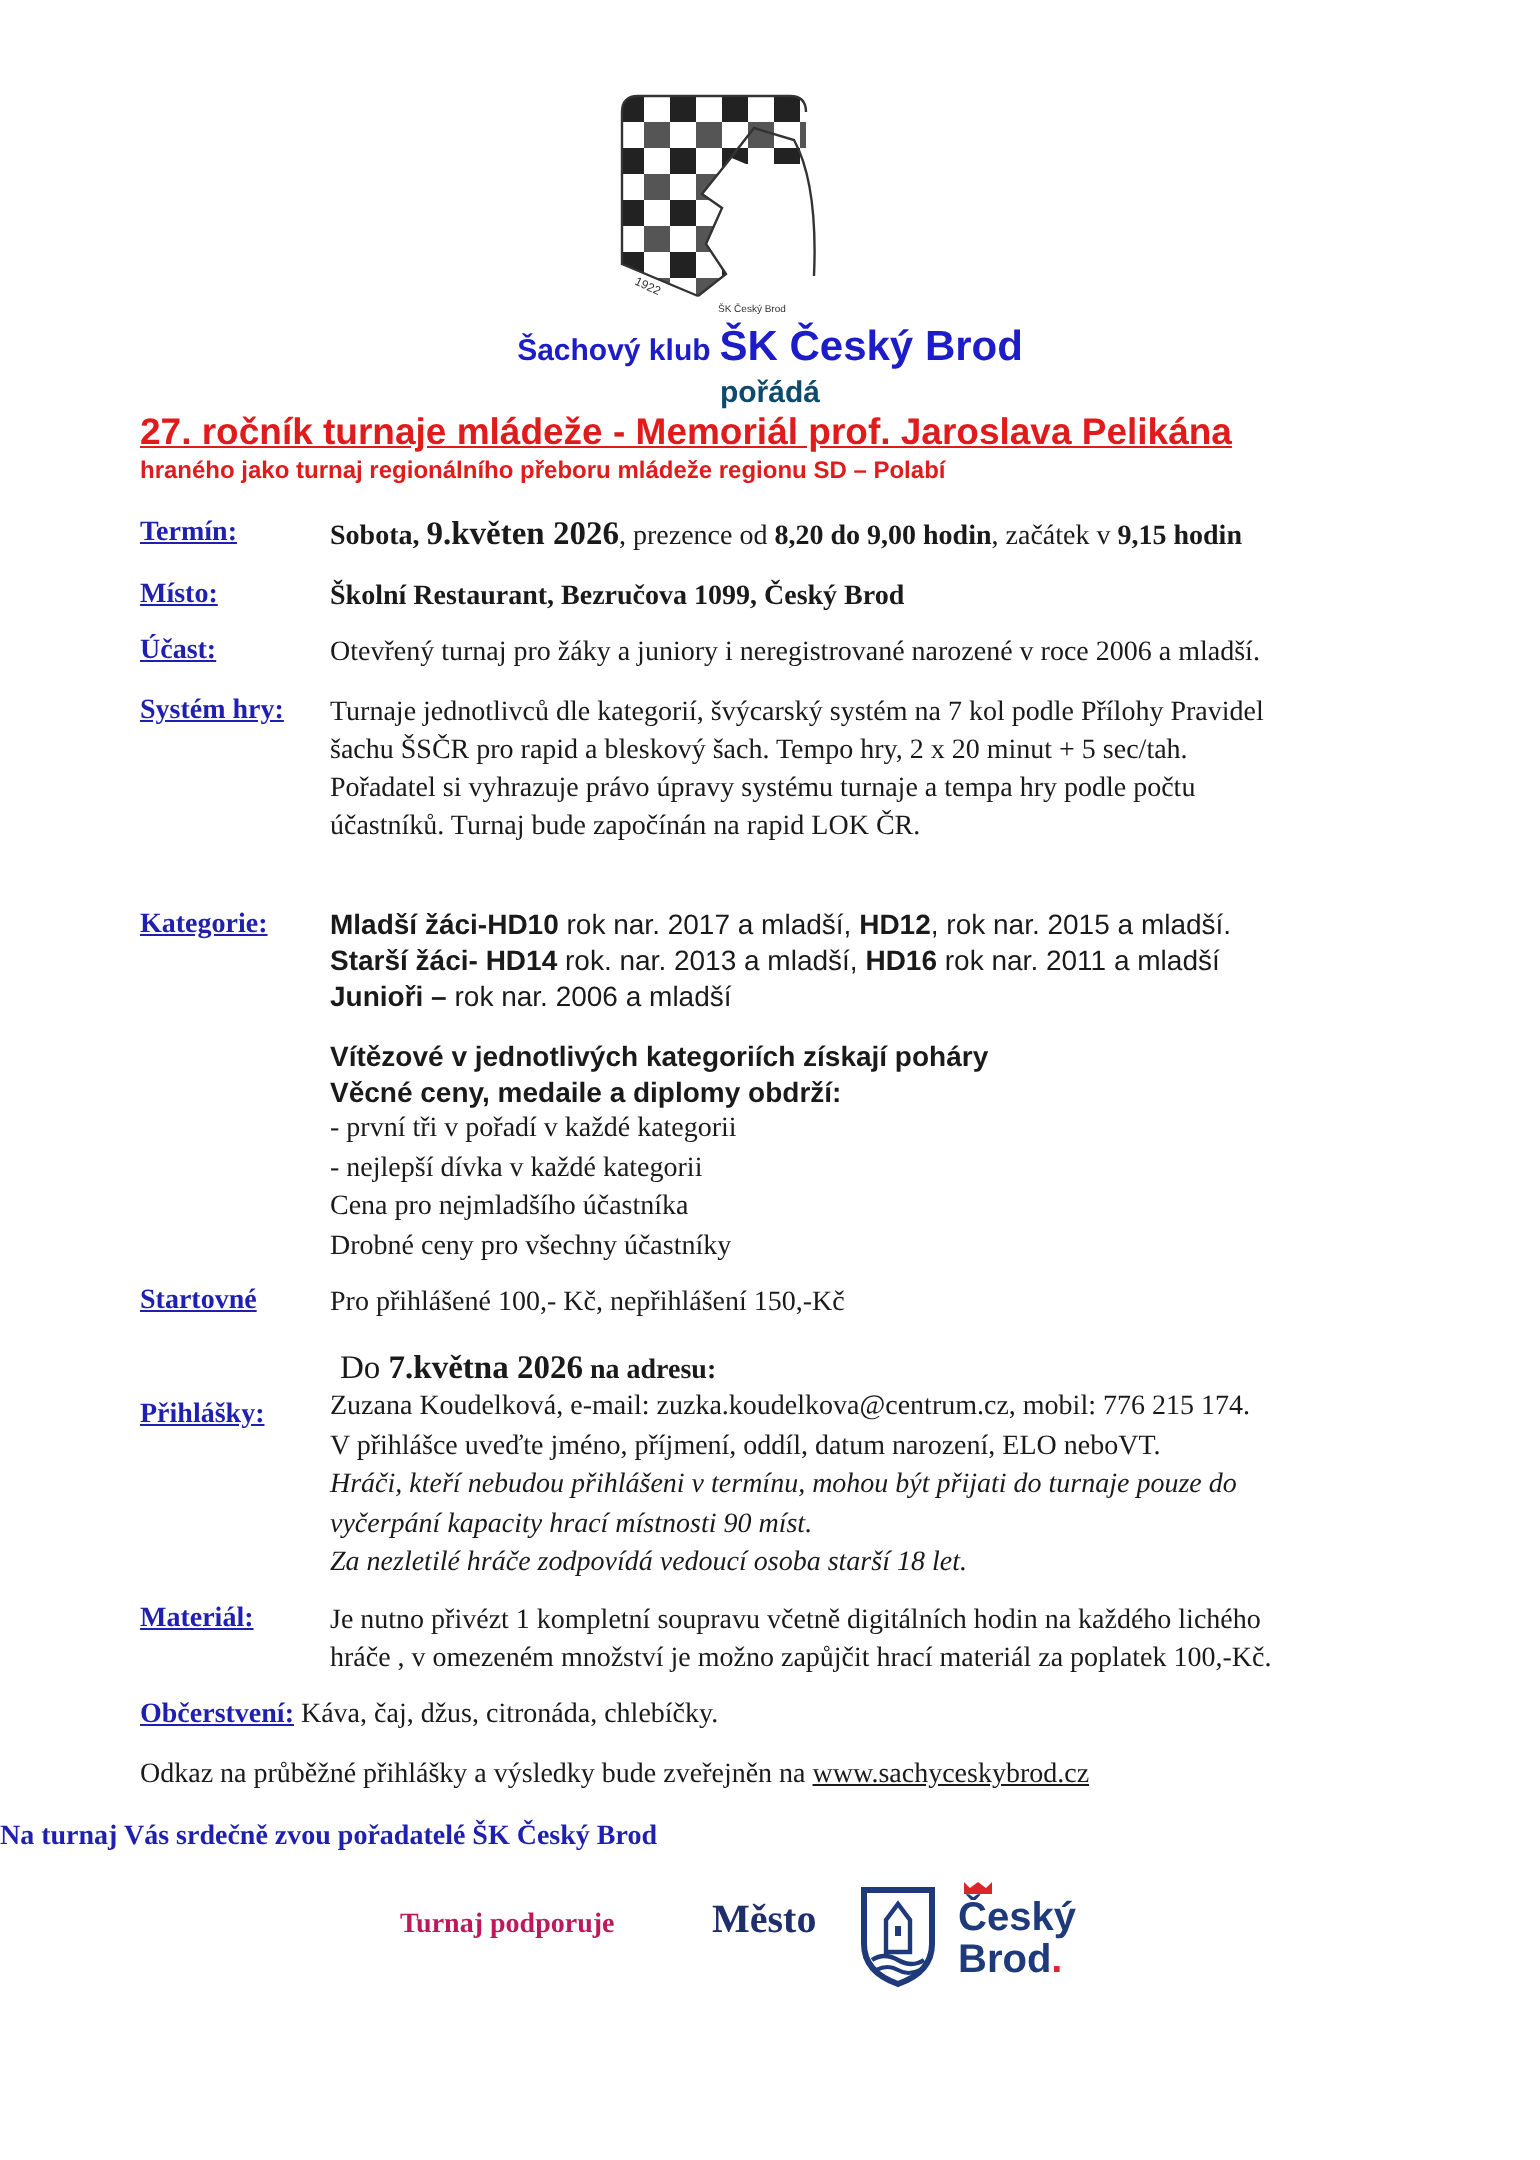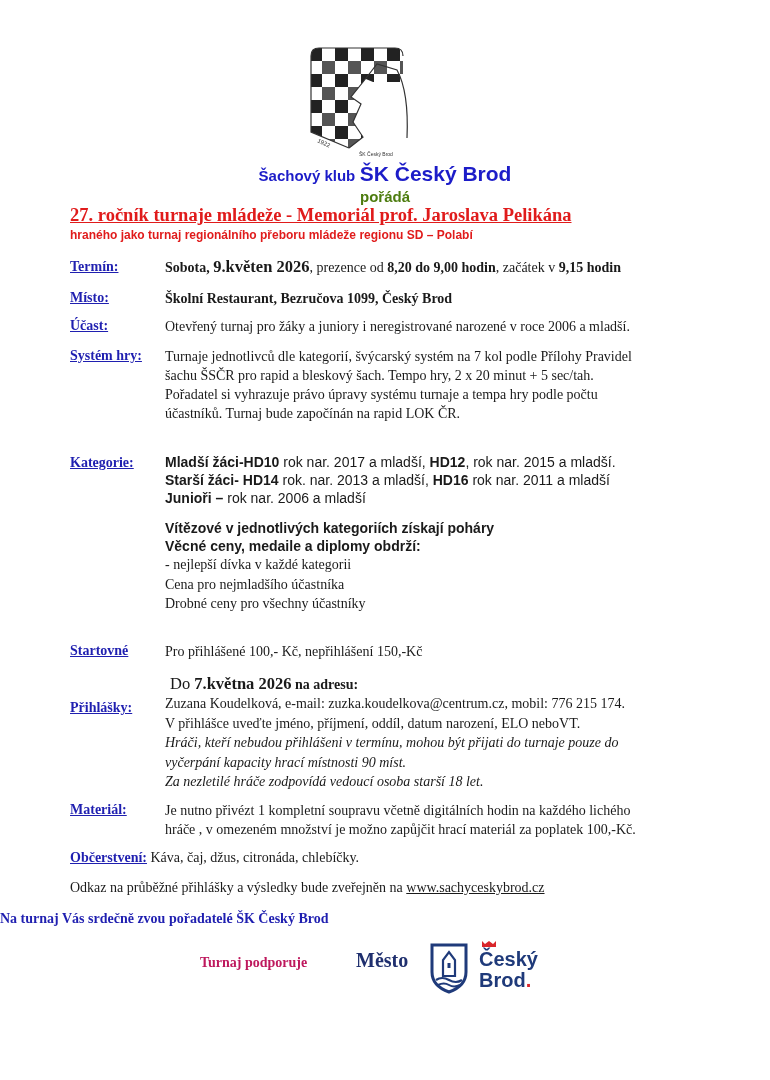--- a/index.html
+++ b/index.html
@@ -2,22 +2,22 @@
 <html><head>
 <meta charset="utf-8">
 <style>
   html, body { margin: 0; padding: 0; background: #ffffff; }
   body { width: 770px; height: 1080px; position: relative; overflow: hidden; font-family: "Liberation Serif", serif; color: #1a1a1a; }
   .abs { position: absolute; }
   .logo { left: 303px; top: 42px; width: 112px; height: 118px; }
   .club-line { left: 0; width: 770px; top: 162px; text-align: center; font-family: "Liberation Sans", sans-serif; font-weight: bold; color: #1c1cc8; }
   .club-line .small { font-size: 15px; }
   .club-line .big { font-size: 21px; }
-  .porada { left: 0; width: 770px; top: 188px; text-align: center; font-family: "Liberation Sans", sans-serif; font-weight: bold; font-size: 15px; color: #4d7c0f; }
-  .title { left: 70px; top: 205px; font-family: Liberation Serif, serif; font-weight: bold; font-size: 18.5px; color: #e01b1b; text-decoration: underline; white-space: nowrap; }
+  .porada { left: 0; width: 770px; top: 188px; text-align: center; font-family: "Liberation Sans", sans-serif; font-weight: bold; font-size: 15px; color: #0c4a6e; }
+  .title { left: 70px; top: 205px; font-family: Liberation Sans, sans-serif; font-weight: bold; font-size: 18.5px; color: #e01b1b; text-decoration: underline; white-space: nowrap; }
   .subtitle { left: 70px; top: 228px; font-family: "Liberation Sans", sans-serif; font-weight: bold; font-size: 12px; color: #e01b1b; white-space: nowrap; }
   .label { left: 70px; font-family: "Liberation Serif", serif; font-weight: bold; font-size: 14px; color: #1f1fb0; text-decoration: underline; white-space: nowrap; }
   .val { left: 165px; font-size: 14px; line-height: 19px; white-space: nowrap; color: #1a1a1a; }
   .b { font-weight: bold; }
   .sans { font-family: "Liberation Sans", sans-serif; }
   .u { text-decoration: underline; }
   .i { font-style: italic; }
   .big16 { font-size: 16.5px; }
   .center-blue { left: 0; width: 770px; font-weight: bold; color: #1f1fb0; font-size: 14px; }
   .support { left: 200px; top: 955px; font-weight: bold; color: #be185d; font-size: 14px; }
@@ -81,20 +81,21 @@
 <div class="abs val sans" style="top:453px; font-size:14px; line-height:18px;">
   <div><span class="b">Mladší žáci-HD10</span><span> rok nar. 2017 a mladší, </span><span class="b">HD12</span><span>, rok nar. 2015 a mladší.</span></div>
   <div><span class="b">Starší žáci- HD14</span><span> rok. nar. 2013 a mladší, </span><span class="b">HD16</span><span> rok nar. 2011 a mladší</span></div>
   <div><span class="b">Junioři –</span><span> rok nar. 2006 a mladší</span></div>
 </div>
 <div class="abs val sans b" style="top:519px; font-size:14px; line-height:18px;">
   <div>Vítězové v jednotlivých kategoriích získají poháry</div>
   <div>Věcné ceny, medaile a diplomy obdrží:</div>
 </div>
 <div class="abs val" style="top:555px; line-height:19.5px;">
+  <div>- první tři v pořadí v každé kategorii</div>
   <div>- nejlepší dívka v každé kategorii</div>
   <div>Cena pro nejmladšího účastníka</div>
   <div>Drobné ceny pro všechny účastníky</div>
 </div>
 
 <div class="abs label" style="top:643px;">Startovné</div>
 <div class="abs val" style="top:642px;">Pro přihlášené 100,- Kč, nepřihlášení 150,-Kč</div>
 
 <div class="abs label" style="top:700px;text-align:center;">Přihlášky:</div>
 <div class="abs val" style="top:674px; left:170px;">

